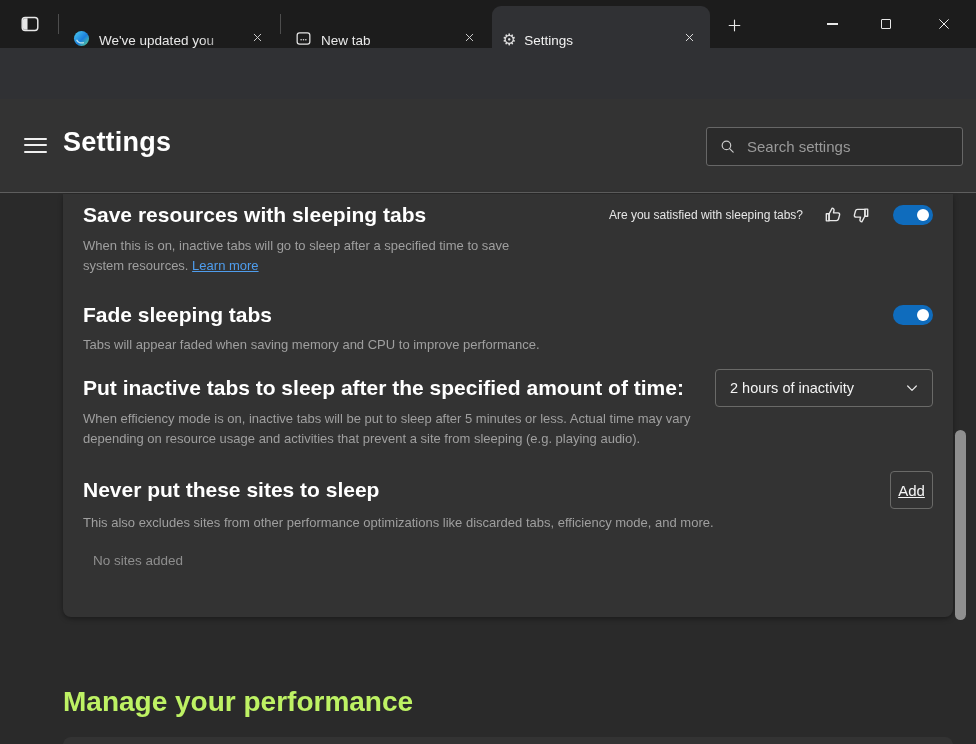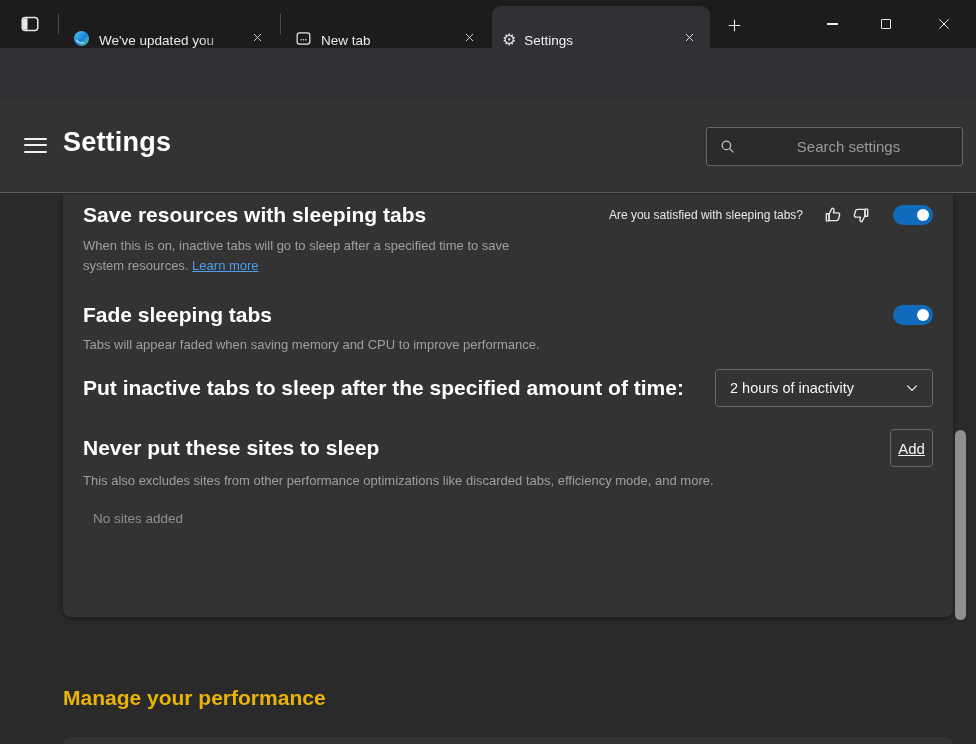--- a/index.html
+++ b/index.html
@@ -37,40 +37,40 @@
   .avatar { position:absolute; left:869px; top:59px; width:30px; height:30px; border-radius:50%; overflow:hidden; background:linear-gradient(180deg,#a9d9cb 0%,#8cc4b0 58%,#6d5237 100%); cursor:pointer; }
   .avatar .head { position:absolute; left:9px; top:5px; width:12px; height:12px; border-radius:50%; background:#b98a62; }
   .avatar .shirt { position:absolute; left:6px; bottom:-3px; width:18px; height:12px; border-radius:8px 8px 0 0; background:#e9e9e6; }
 
   
   .set-header { position:absolute; top:99px; left:0; width:976px; height:94px; background:#333333; border-bottom:1px solid #5e5e5e; }
   .hamburger { position:absolute; left:24px; top:36px; width:24px; height:20px; display:flex; flex-direction:column; justify-content:center; gap:4.5px; cursor:pointer; }
   .hamburger i { display:block; width:23px; height:2px; background:#f0f0f0; border-radius:1px; }
   .set-title { position:absolute; left:63px; top:28px; font-size:27px; font-weight:bold; color:#ffffff; letter-spacing:.2px; }
   .search-box { position:absolute; right:13px; top:28px; width:257px; height:39px; background:#2b2b2b; border:1px solid #676767; border-radius:3px; display:flex; align-items:center; padding:0 12px; gap:11px; }
-  .search-box input { background:transparent; border:none; outline:none; color:#e8e8e8; font-size:15px; width:100%; font-family:inherit;text-align:center; }
+  .search-box input { background:transparent; border:none; outline:none; color:#e8e8e8; font-size:15px; width:100%; font-family:inherit; }
   .search-box input::placeholder { color:#9a9a9a; }
 
   
   .content { position:absolute; top:194px; left:0; width:976px; height:550px; background:#2a2a2a; }
   .card { position:absolute; left:63px; top:0; width:890px; height:423px; background:#333333; border-radius:0 0 8px 8px; padding:8px 20px 0 20px; box-shadow:0 2px 5px rgba(0,0,0,.35); }
   .row { display:flex; align-items:center; }
   .sec-title { font-size:21px; font-weight:bold; color:#ffffff; }
   .desc { font-size:13px; line-height:20px; color:#9f9f9f; margin-top:8px; }
   .link { color:#4f9ded; text-decoration:underline; cursor:pointer; }
   .right-cluster { margin-left:auto; display:flex; align-items:center; }
   .feedback-q { font-size:12px; color:#e6e6e6; margin-right:16px; }
   .thumb-btn { width:28px; height:26px; display:flex; align-items:center; justify-content:center; cursor:pointer; }
   .toggle { width:40px; height:20px; border-radius:10px; background:#0f6cbd; position:relative; cursor:pointer; margin-left:18px; flex:0 0 auto; }
   .toggle .knob { position:absolute; right:4px; top:4px; width:12px; height:12px; border-radius:50%; background:#ffffff; }
   .dropdown { margin-left:auto; width:218px; height:38px; border:1px solid #6a6a68; border-radius:4px; display:flex; align-items:center; padding:0 12px 0 14px; color:#f5f5f5; font-size:14.5px; cursor:pointer; background:#333333; }
   .dropdown .chev { margin-left:auto; }
   .add-btn { margin-left:auto; width:43px; height:38px; border:1px solid #6a6a68; border-radius:4px; background:#333333; color:#f5f5f5; font-size:15px; display:flex; align-items:center; justify-content:center; cursor:pointer; font-family:inherit;text-decoration:underline; }
   .empty-state { font-size:13.5px; color:#8e8e8e; margin:20px 0 0 10px; }
-  .manage-heading { position:absolute; left:63px; top:492px; font-size:21px; font-weight:bold; color:#eab308;text-align:right; }
+  .manage-heading { position:absolute; left:63px; top:492px; font-size:28px; font-weight:bold; color:#bef264;text-align:right; }
   .next-card { position:absolute; left:63px; top:543px; width:890px; height:20px; background:#333333; border-radius:8px 8px 0 0; }
   .scroll-thumb { position:absolute; right:10px; top:430px; width:11px; height:190px; background:#8f8f8f; border-radius:6px; cursor:pointer; }
 
   svg { display:block; }
 </style>
 </head>
 <body>
 
 <div class="window">
 
@@ -310,20 +310,21 @@
         <span class="sec-title">Put inactive tabs to sleep after the specified amount of time:</span>
         <span class="dropdown">
           <span>2 hours of inactivity</span>
           <span class="chev">
             <svg width="16" height="16" viewBox="0 0 24 24">
                 <path d="M5.5 9l6.5 6.5L18.5 9" fill="none" stroke="#e8e8e8" stroke-width="1.8" stroke-linecap="round" stroke-linejoin="round"></path>
               </svg>
           </span>
         </span>
       </div>
+      <p class="desc" style="width:618px; margin-top:2px">When efficiency mode is on, inactive tabs will be put to sleep after 5 minutes or less. Actual time may vary depending on resource usage and activities that prevent a site from sleeping (e.g. playing audio).</p>
 
       <div class="row" style="margin-top:22px">
         <span class="sec-title">Never put these sites to sleep</span>
         <button class="add-btn">Add</button>
       </div>
       <p class="desc" style="margin-top:4px">This also excludes sites from other performance optimizations like discarded tabs, efficiency mode, and more.</p>
       <p class="empty-state">No sites added</p>
 
     </div>
 

